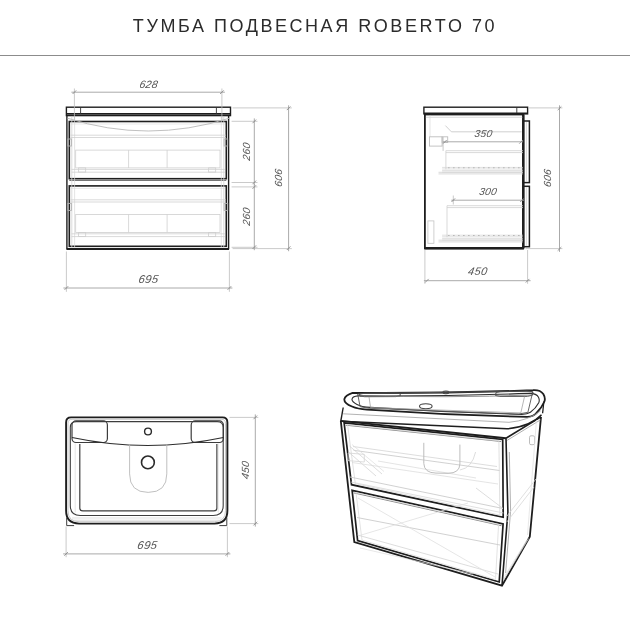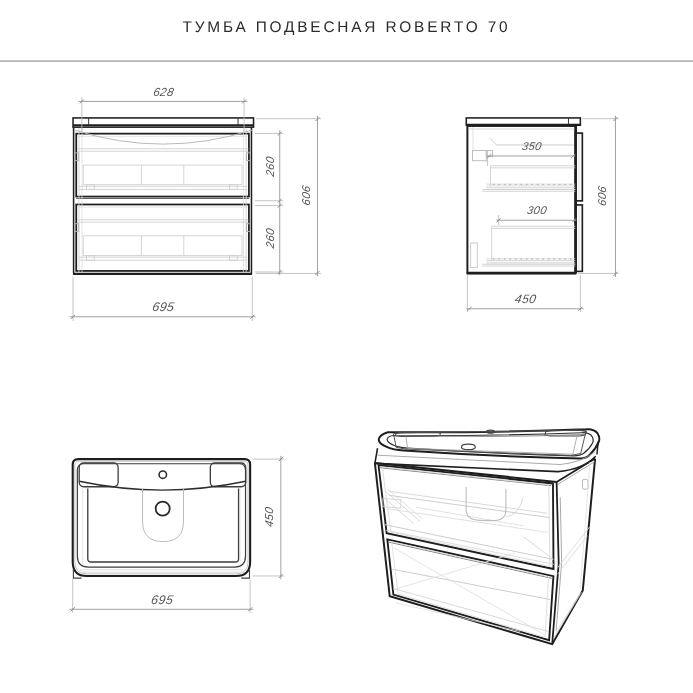--- a/index.html
+++ b/index.html
@@ -1,15 +1,15 @@
 <!DOCTYPE html>
 <html><head><meta charset="utf-8"><style>
 html,body{margin:0;padding:0;background:#ffffff;width:630px;height:630px;overflow:hidden}
 .title{position:absolute;left:0;top:16px;width:630px;text-align:center;
-font-family:"Liberation Sans",sans-serif;font-size:14px;font-weight:500;letter-spacing:2.55px;color:#2b2b2b}
+font-family:"Liberation Sans",sans-serif;font-size:18px;font-weight:500;letter-spacing:2.55px;color:#2b2b2b}
 .rule{position:absolute;left:0;top:55px;width:630px;height:1px;background:#8c8c8c}
 </style></head><body>
 <div class="title">ТУМБА ПОДВЕСНАЯ ROBERTO 70</div>
 <div class="rule"></div>
 <svg width="630" height="630" viewBox="0 0 630 630" style="position:absolute;left:0;top:0">
 <rect x="66.4" y="107.2" width="164.1" height="8.4" fill="none" stroke="#1e1e1e" stroke-width="1.4"></rect>
     <line x1="66.4" y1="113.9" x2="230.5" y2="113.9" stroke="#1e1e1e" stroke-width="1.8" stroke-linecap="butt"></line>
     <line x1="80.6" y1="107.2" x2="80.6" y2="113.9" stroke="#333" stroke-width="0.9" stroke-linecap="butt"></line>
     <line x1="216.4" y1="107.2" x2="216.4" y2="113.9" stroke="#333" stroke-width="0.9" stroke-linecap="butt"></line>
     <line x1="66.9" y1="115.6" x2="66.9" y2="248.8" stroke="#1e1e1e" stroke-width="1.4" stroke-linecap="butt"></line>

